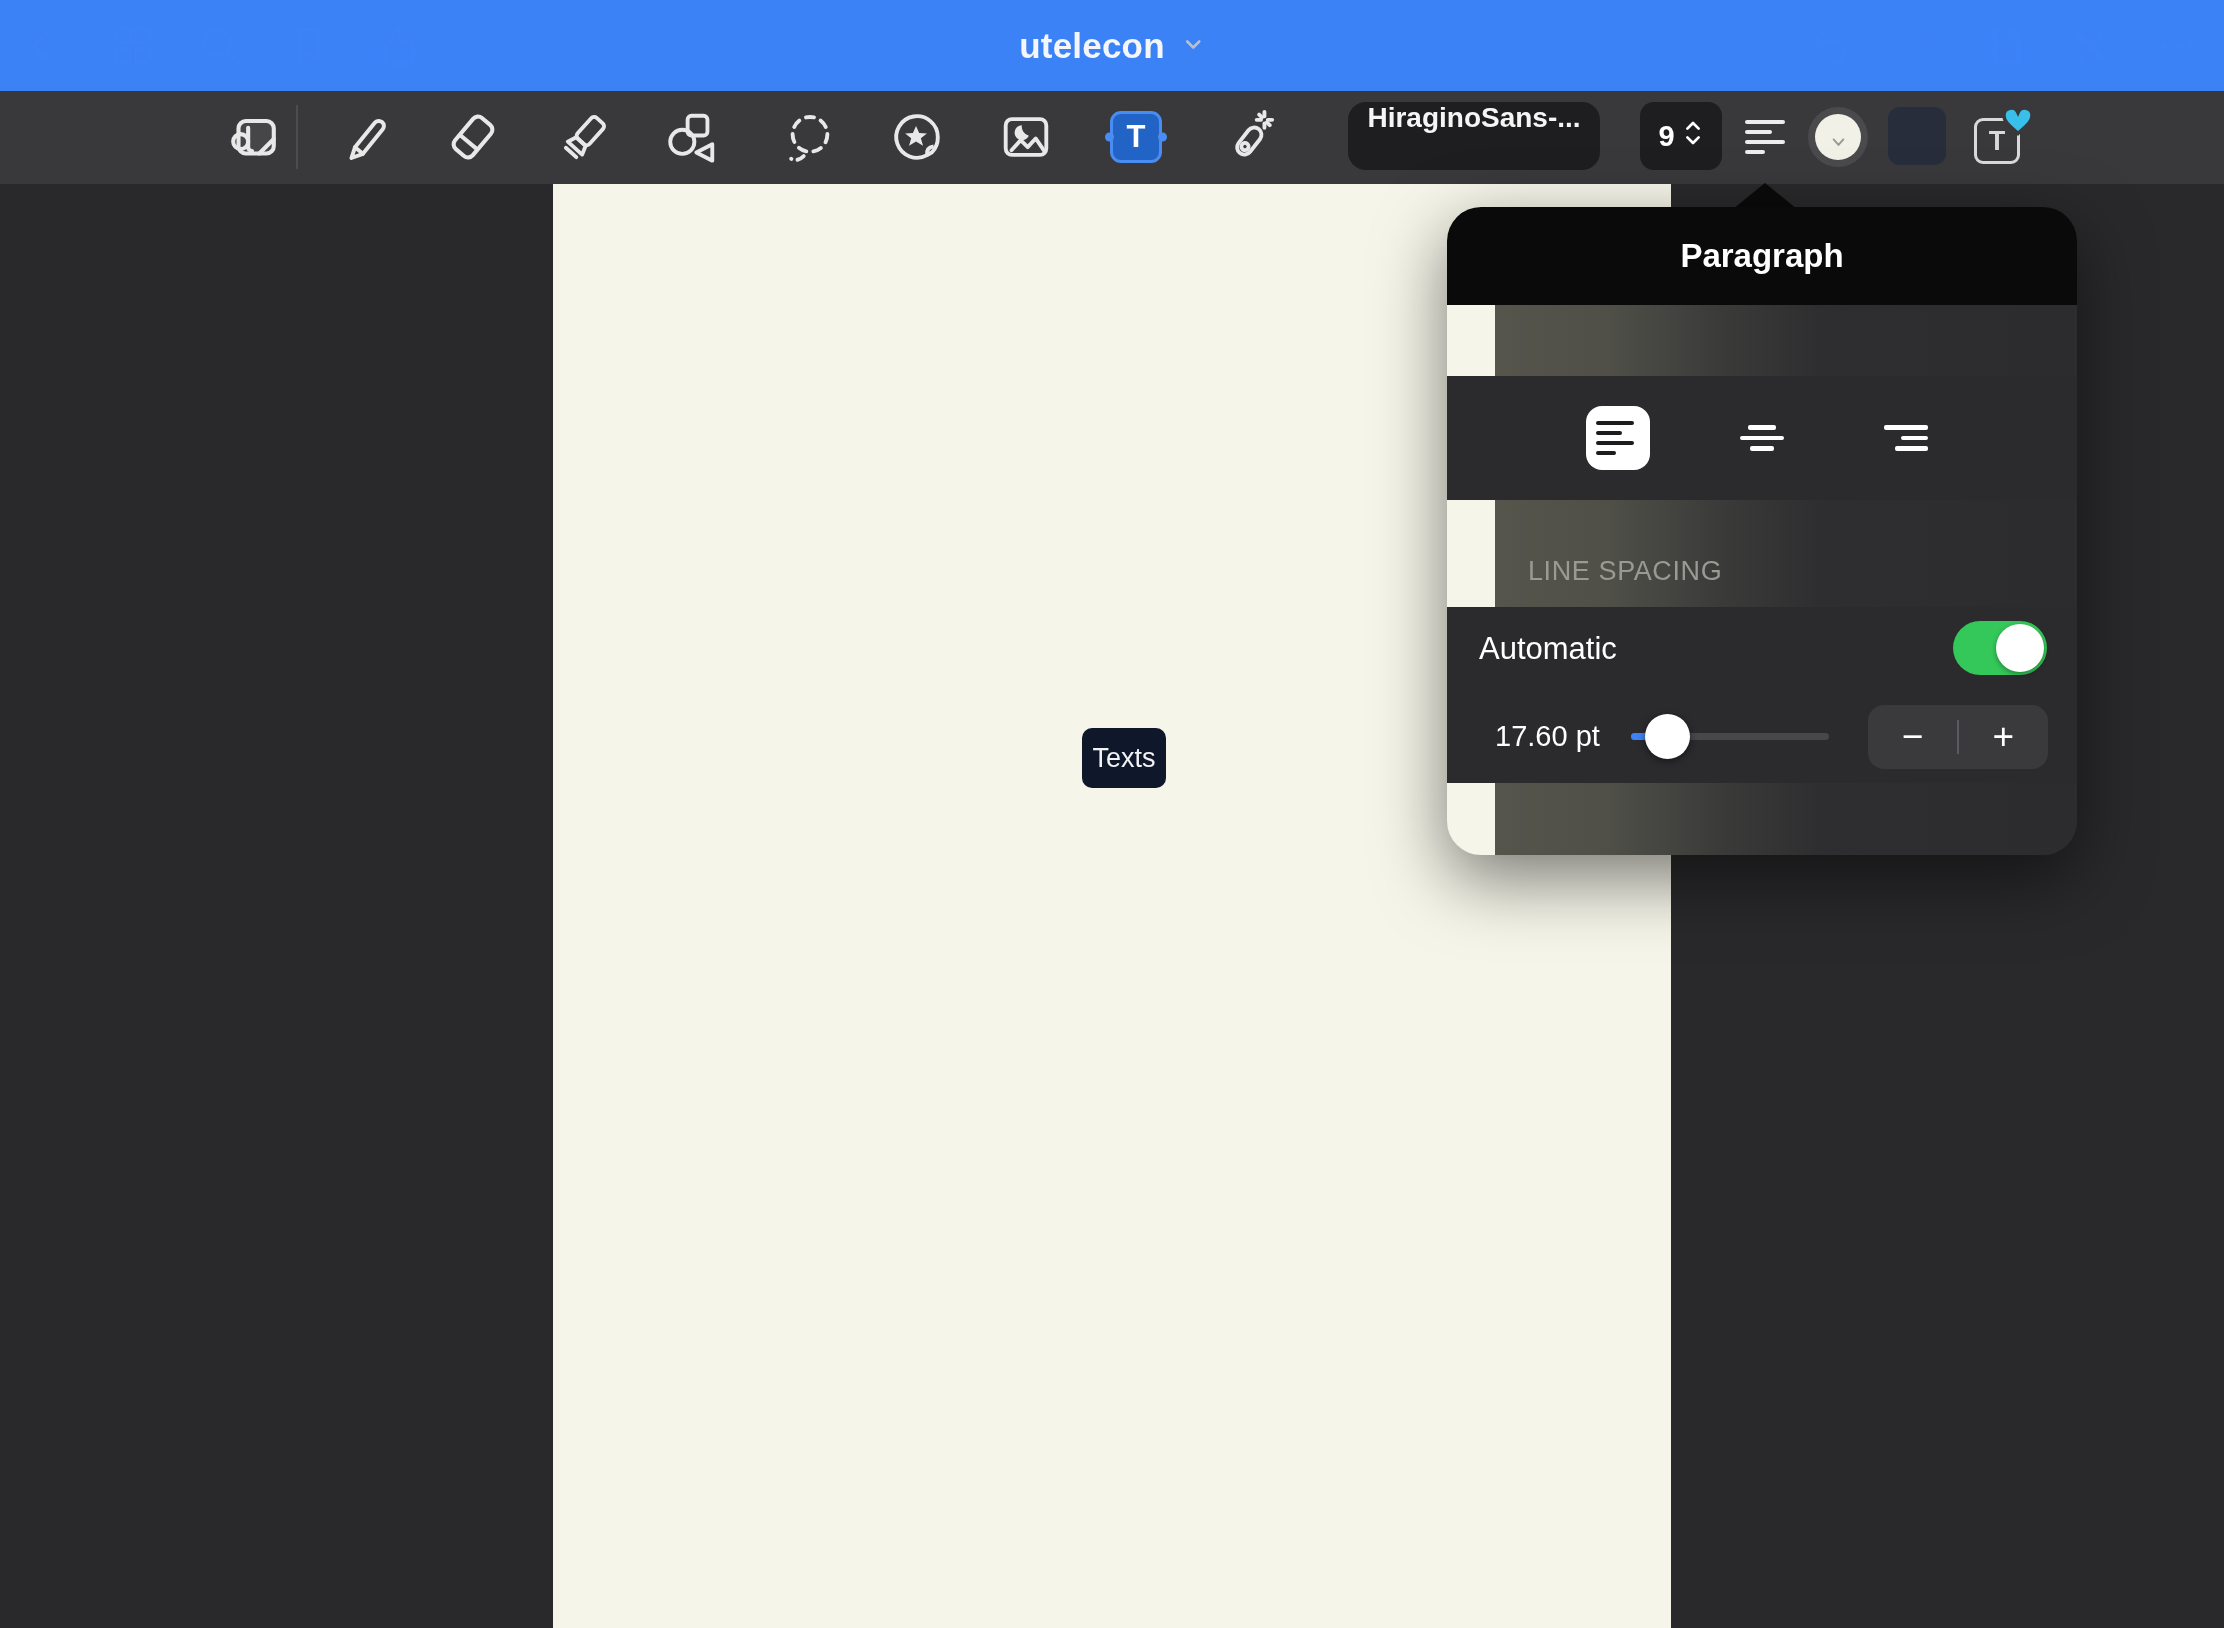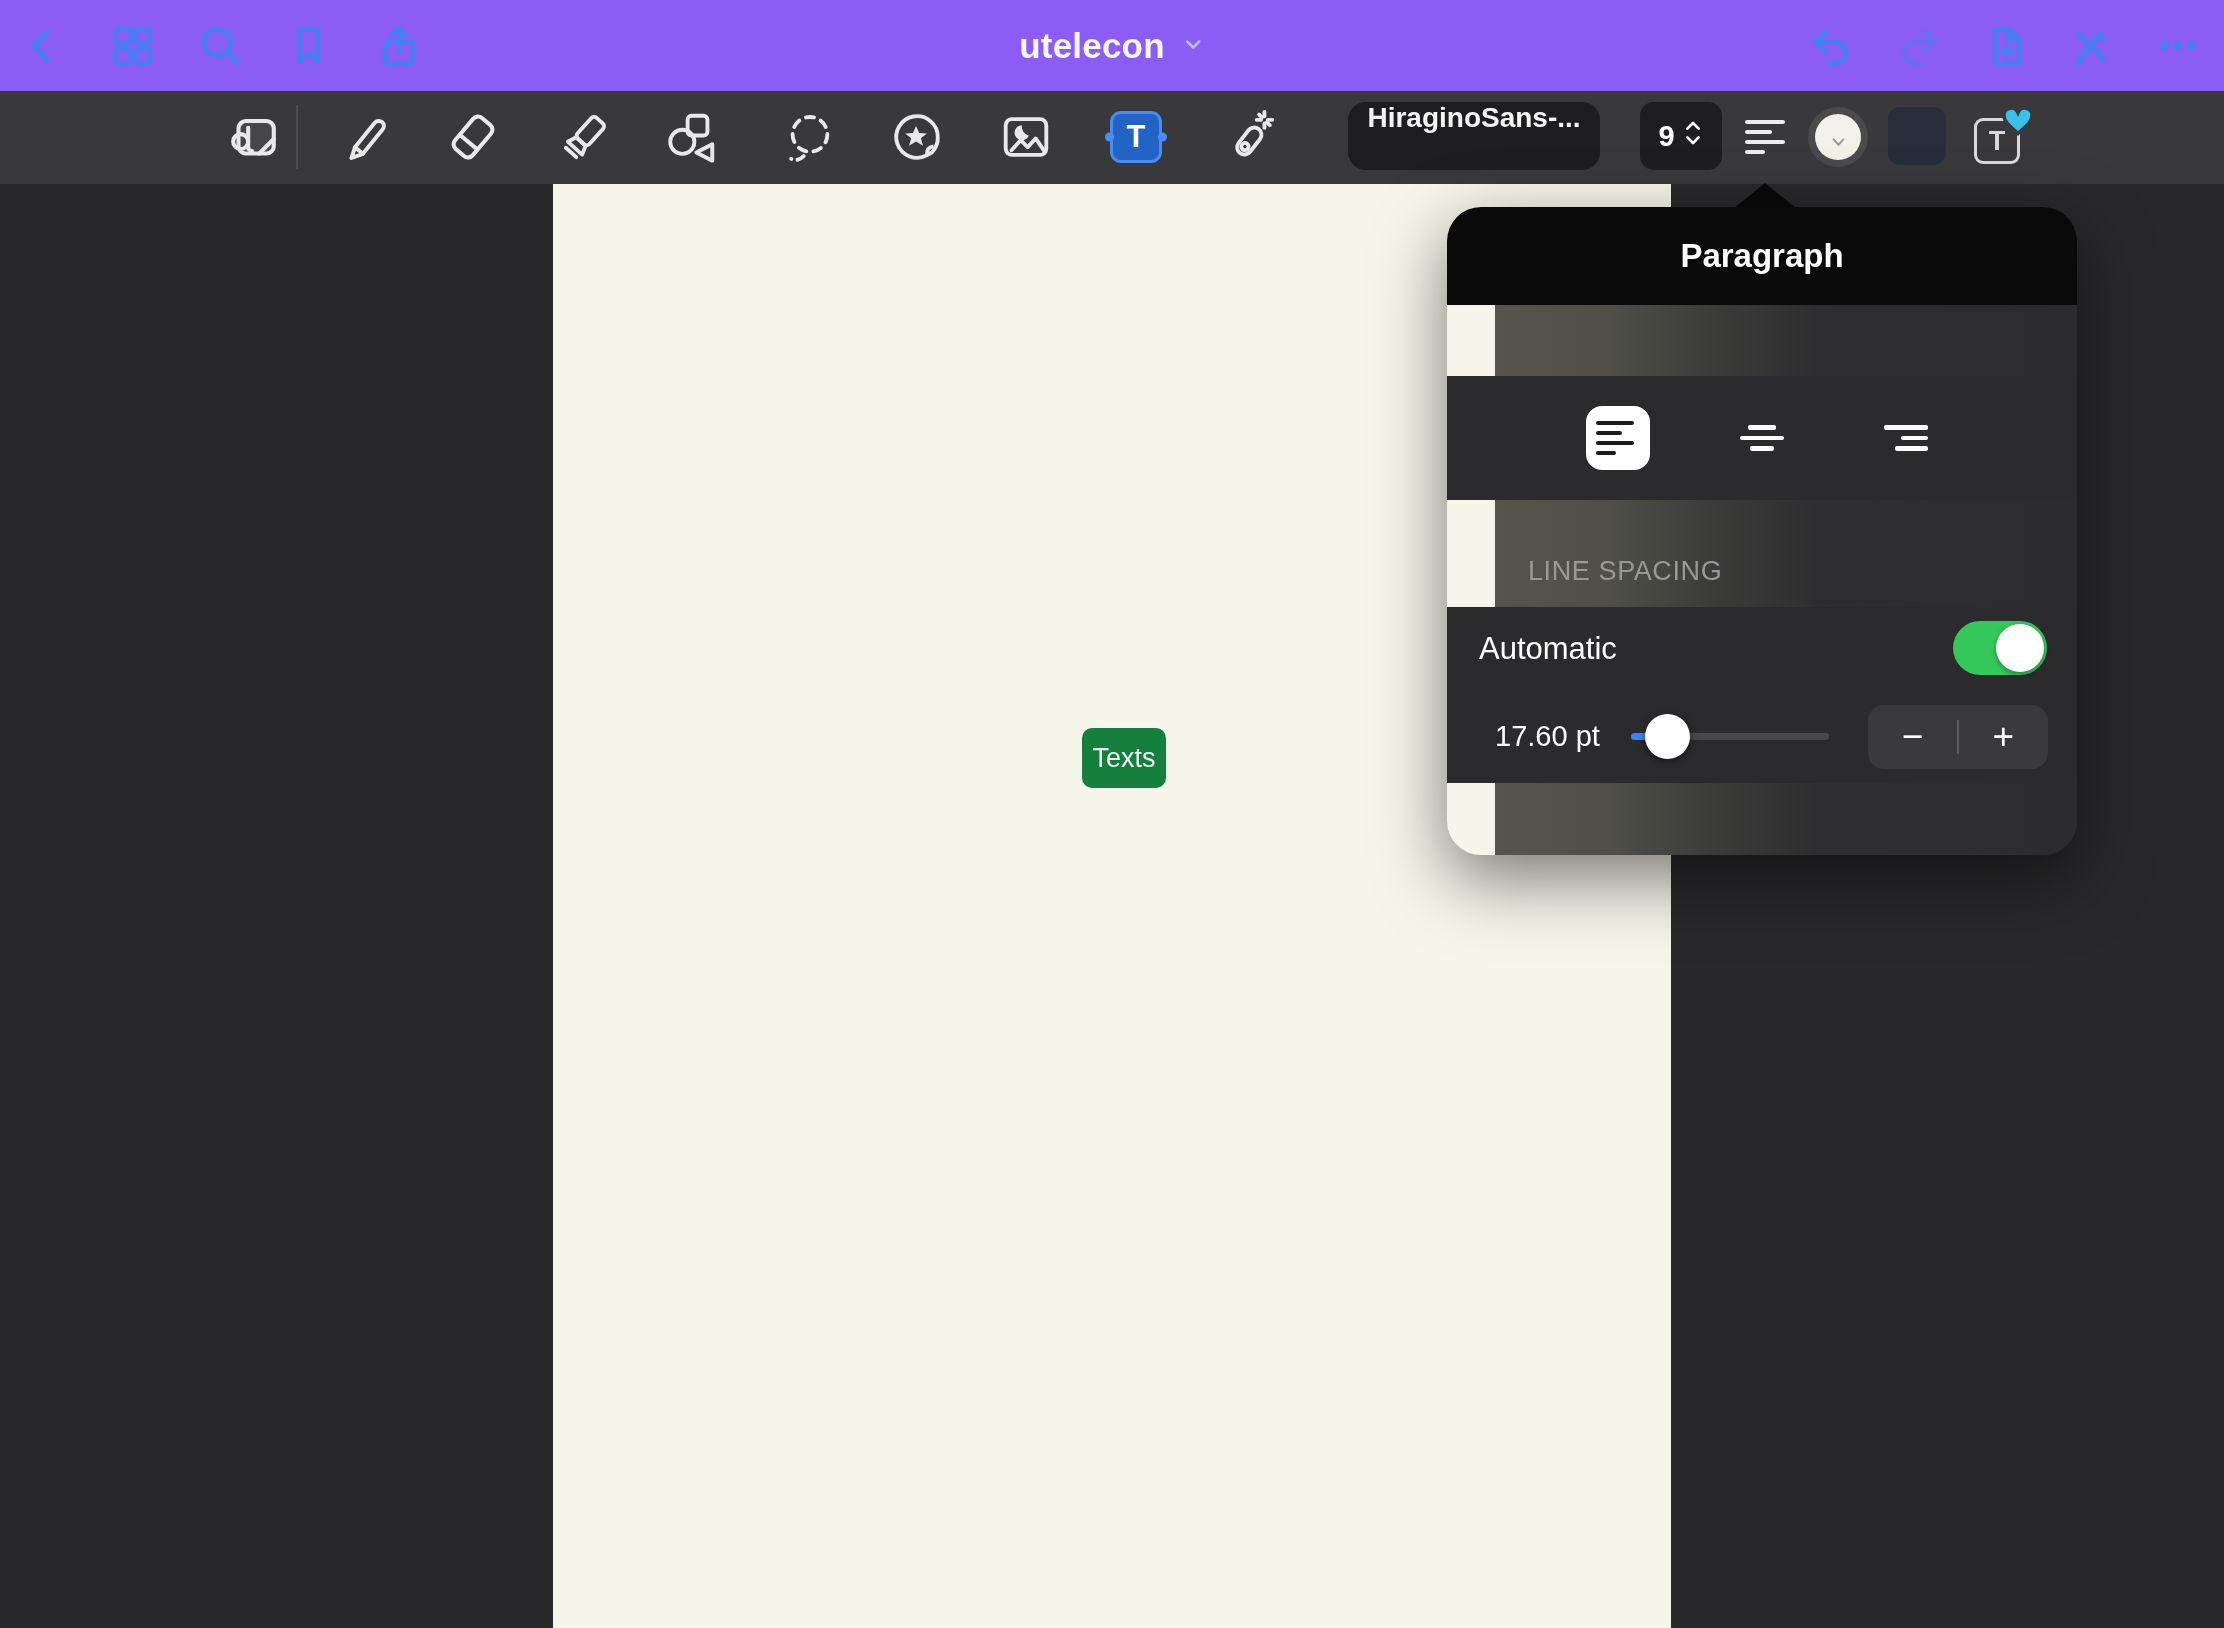--- a/index.html
+++ b/index.html
@@ -1,20 +1,20 @@
 <!DOCTYPE html>
 <html><head>
 <meta charset="utf-8">
 <style>
   * { margin:0; padding:0; box-sizing:border-box; }
   html,body { width:2224px; height:1628px; overflow:hidden; background:#29292b;
     font-family:"Liberation Sans", sans-serif; }
 
   
-  .topbar { position:absolute; left:0; top:0; width:2224px; height:91px; background:#8b5cf6; z-index:5; }
+  .topbar { position:absolute; left:0; top:0; width:2224px; height:91px; background:#3b82f6; z-index:5; }
   .tb-btn { position:absolute; top:17px; width:58px; height:58px; display:flex; align-items:center; justify-content:center; cursor:pointer; }
   .tb-btn svg { display:block; }
   .title-wrap { position:absolute; left:50%; top:0; transform:translateX(-50%); height:91px; display:flex; align-items:center; gap:16px; }
   .doc-title { color:#f4f6f9; font-size:35px; font-weight:700; letter-spacing:.2px; }
   .disabled { opacity:.5; }
 
   
   .toolbar { position:absolute; left:0; top:91px; width:2224px; height:93px; background:#39393b; z-index:5; }
   .tool { position:absolute; top:16px; width:60px; height:60px; display:flex; align-items:center; justify-content:center; }
   .tool svg { display:block; }
@@ -37,21 +37,21 @@
   .color-inner { width:46px; height:46px; border-radius:50%; background:#f1f1e8; display:flex; align-items:flex-end; justify-content:center; }
   .color-inner svg { margin-bottom:8px; }
   .dim-swatch { position:absolute; left:1888px; top:16px; width:58px; height:58px; border-radius:12px; background:#272d3b; }
 
   .theart { position:absolute; left:1974px; top:24px; width:50px; height:50px; }
   .theart .box { position:absolute; left:0; top:3px; width:46px; height:46px; border:3px solid #d9d9d9; border-radius:9px;
     display:flex; align-items:center; justify-content:center; color:#d9d9d9; font-size:27px; font-weight:700; }
 
   
   .paper { position:absolute; left:553px; top:184px; width:1118px; height:1444px; background:#f5f5e9; }
-  .texts-chip { position:absolute; left:1082px; top:728px; width:84px; height:60px; background:#15803d; border-radius:10px;
+  .texts-chip { position:absolute; left:1082px; top:728px; width:84px; height:60px; background:#0f172a; border-radius:10px;
     display:flex; align-items:center; justify-content:center; color:#f2f3f5; font-size:27px; z-index:6; }
 
   
   .pop-arrow { position:absolute; left:1733px; top:183px; width:64px; height:26px; background:#0a0a0b; z-index:9;
     clip-path:polygon(50% 0, 100% 100%, 0 100%); }
   .popover { position:absolute; left:1447px; top:207px; width:630px; height:648px; border-radius:34px; overflow:hidden; z-index:10;
     box-shadow:0 24px 70px rgba(0,0,0,.5); }
   .pop-header { height:98px; background:#0a0a0b; display:flex; align-items:center; justify-content:center;
     color:#fff; font-size:33px; font-weight:600; }
   .blurband { background:linear-gradient(90deg,#55554c 0%,#4f4f48 20%,#3b3b3a 38%,#2e2e30 56%,#2c2c2e 100%);margin-left:48px; }

